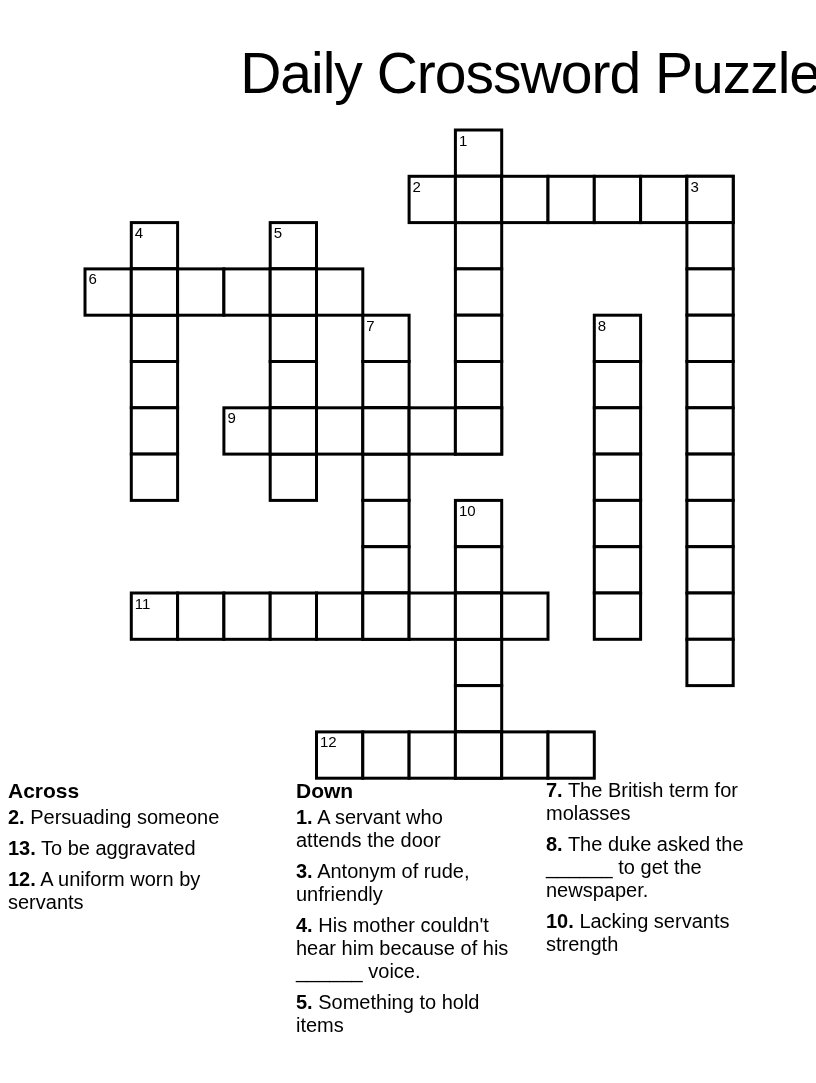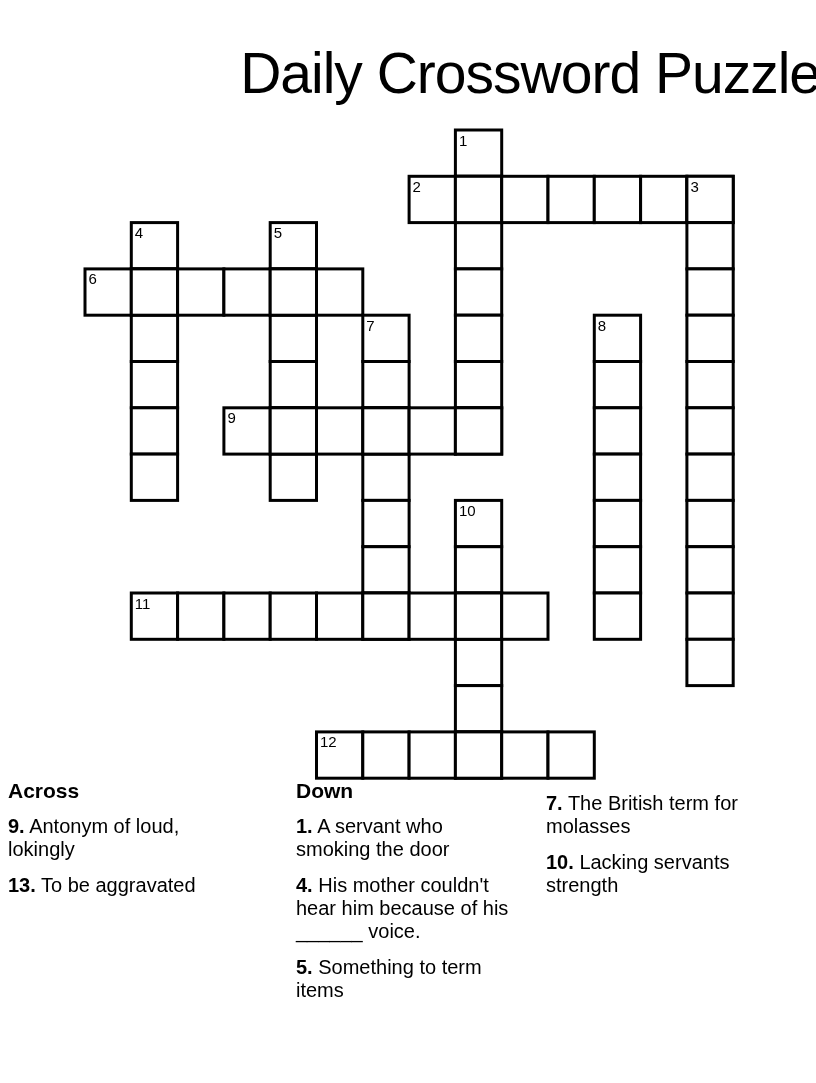--- a/index.html
+++ b/index.html
@@ -51,21 +51,21 @@
   .col-down2  { left: 546px; width: 252px; }
   .clues-heading {
     margin: 0 0 4px 0;
     font-size: 21px;
     font-weight: bold;
     line-height: 23px;
     text-decoration-thickness: 2px;
     text-underline-offset: 3px;
   }
   .clue {
-    margin: 13px 0 8px 0;
+    margin: 0 0 8px 0;
   }
   .clue-num { font-weight: bold; }
   .clue-text { white-space: pre-line; }
 </style>
 </head>
 <body>
 
 <div class="page">
 
   <h1 class="title">Daily Crossword Puzzle</h1>
@@ -164,36 +164,42 @@
       <text x="366.3" y="330.7" class="cellnum">7</text>
       <text x="597.8" y="330.7" class="cellnum">8</text>
       <text x="227.4" y="423.3" class="cellnum">9</text>
       <text x="458.9" y="515.9" class="cellnum">10</text>
       <text x="134.8" y="608.5" class="cellnum">11</text>
       <text x="320.0" y="747.4" class="cellnum">12</text>
     </svg>
 
   <div class="clues col-across">
     <h2 class="clues-heading">Across</h2>
-    <p class="clue"><b class="clue-num">9.</b> <span class="clue-text">Antonym of loud,
-lokingly</span></p>
+    <p class="clue"><b class="clue-num">2.</b> <span class="clue-text">Persuading someone</span></p>
     <p class="clue"><b class="clue-num">13.</b> <span class="clue-text">To be aggravated</span></p>
+    <p class="clue"><b class="clue-num">12.</b> <span class="clue-text">A uniform worn by
+servants</span></p>
   </div>
 
   <div class="clues col-down">
     <h2 class="clues-heading">Down</h2>
     <p class="clue"><b class="clue-num">1.</b> <span class="clue-text">A servant who
-smoking the door</span></p>
+attends the door</span></p>
+    <p class="clue"><b class="clue-num">3.</b> <span class="clue-text">Antonym of rude,
+unfriendly</span></p>
     <p class="clue"><b class="clue-num">4.</b> <span class="clue-text">His mother couldn't
 hear him because of his
 ______ voice.</span></p>
-    <p class="clue"><b class="clue-num">5.</b> <span class="clue-text">Something to term
+    <p class="clue"><b class="clue-num">5.</b> <span class="clue-text">Something to hold
 items</span></p>
   </div>
 
   <div class="clues col-down2">
     <p class="clue"><b class="clue-num">7.</b> <span class="clue-text">The British term for
 molasses</span></p>
+    <p class="clue"><b class="clue-num">8.</b> <span class="clue-text">The duke asked the
+______ to get the
+newspaper.</span></p>
     <p class="clue"><b class="clue-num">10.</b> <span class="clue-text">Lacking servants
 strength</span></p>
   </div>
 
 </div>
 
 </body></html>

